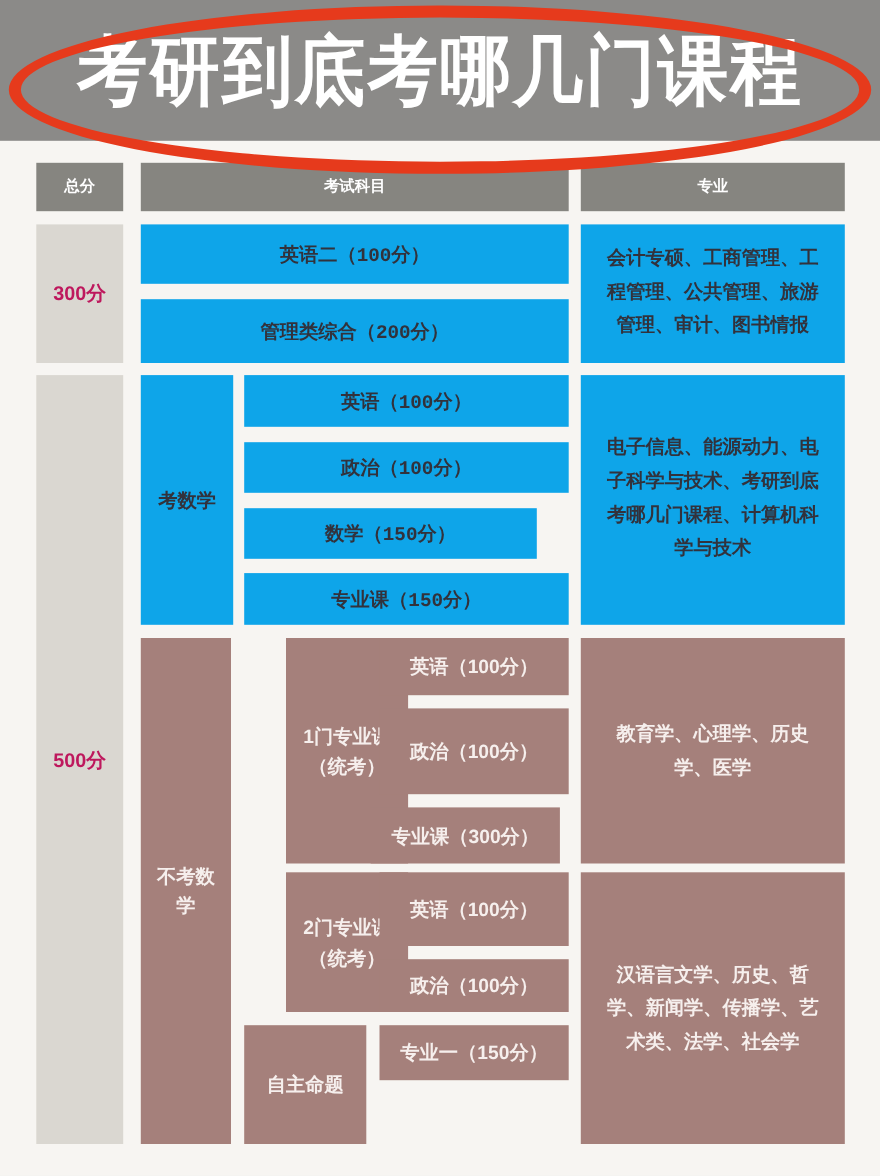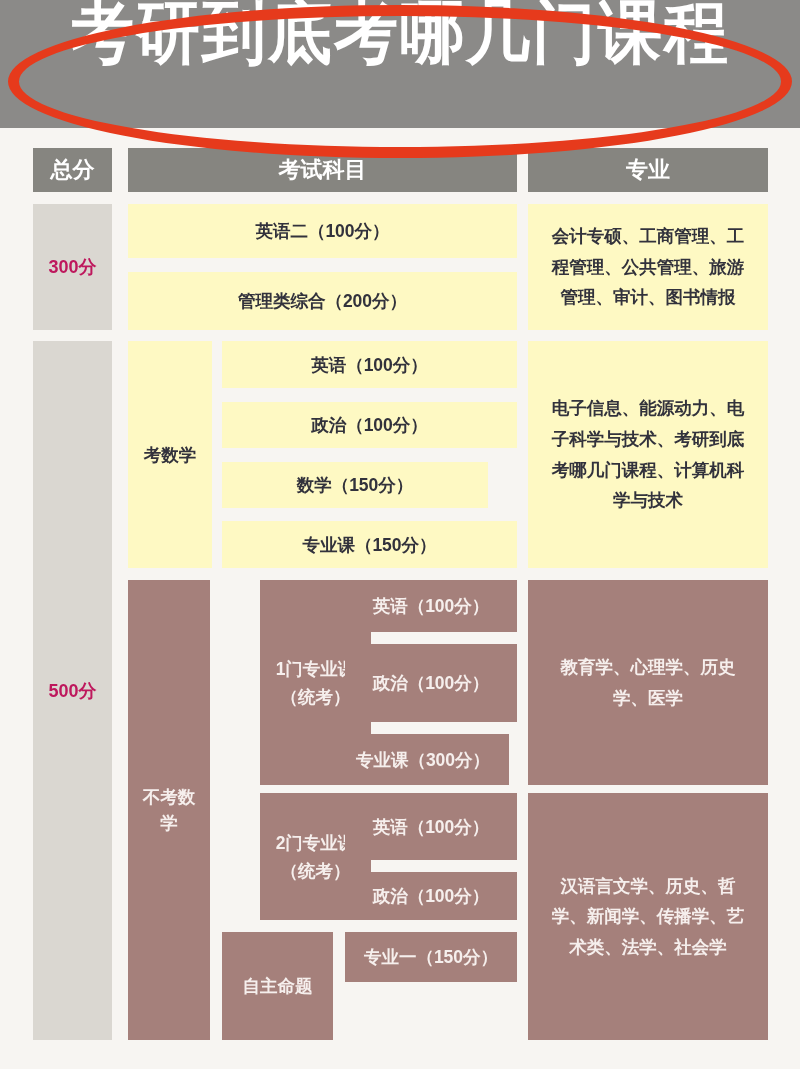--- a/index.html
+++ b/index.html
@@ -1,32 +1,32 @@
 <!DOCTYPE html>
 <html><head>
 <meta charset="utf-8">
 <style>
   html,body{margin:0;padding:0;}
   body{font-family:"Liberation Sans","DejaVu Sans",sans-serif;background:#e9e7e4;}
   .page{position:relative;width:800px;height:1069px;background:#f7f5f2;overflow:hidden;margin:0 auto;}
 
   
   .banner{position:absolute;left:0;top:0;width:800px;height:128px;background:#8b8a88;
-          display:flex;align-items:flex-start;justify-content:center;z-index:1;}
+          display:flex;align-items:center;justify-content:center;z-index:1;}
   .title-text{color:#ffffff;font-size:64px;font-weight:900;letter-spacing:2px;
               white-space:nowrap;transform:scaleY(1.08);line-height:1;}
   .ellipse{position:absolute;left:8px;top:5px;width:784px;height:153px;
            border:11px solid #e63a1c;border-radius:50%;box-sizing:border-box;
            z-index:3;pointer-events:none;}
 
   
   .cell{position:absolute;box-sizing:border-box;display:flex;align-items:center;
         justify-content:center;text-align:center;font-weight:700;}
-  .hdr{background:#868580;color:#ffffff;font-size:22px;}
-  .beige{background:#fef9c3;color:#32323c;font-size:17.5px;}
+  .hdr{background:#868580;color:#ffffff;font-size:14px;}
+  .beige{background:#0ea5e9;color:#32323c;font-size:17.5px;font-family:Liberation Mono, monospace;}
   .scorecell{background:#dad7d1;color:#be185d;font-size:18px;}
   .mauve{background:#a5807b;color:#f6efed;font-size:17.5px;}
   .majors{line-height:1.75;padding:6px 16px;}
   .pre{white-space:pre-line;line-height:1.6;margin-left:38px;}
   .wrapnarrow{line-height:1.5;padding:8px 10px;}
 </style>
 </head>
 <body>
 
 <div class="page">

